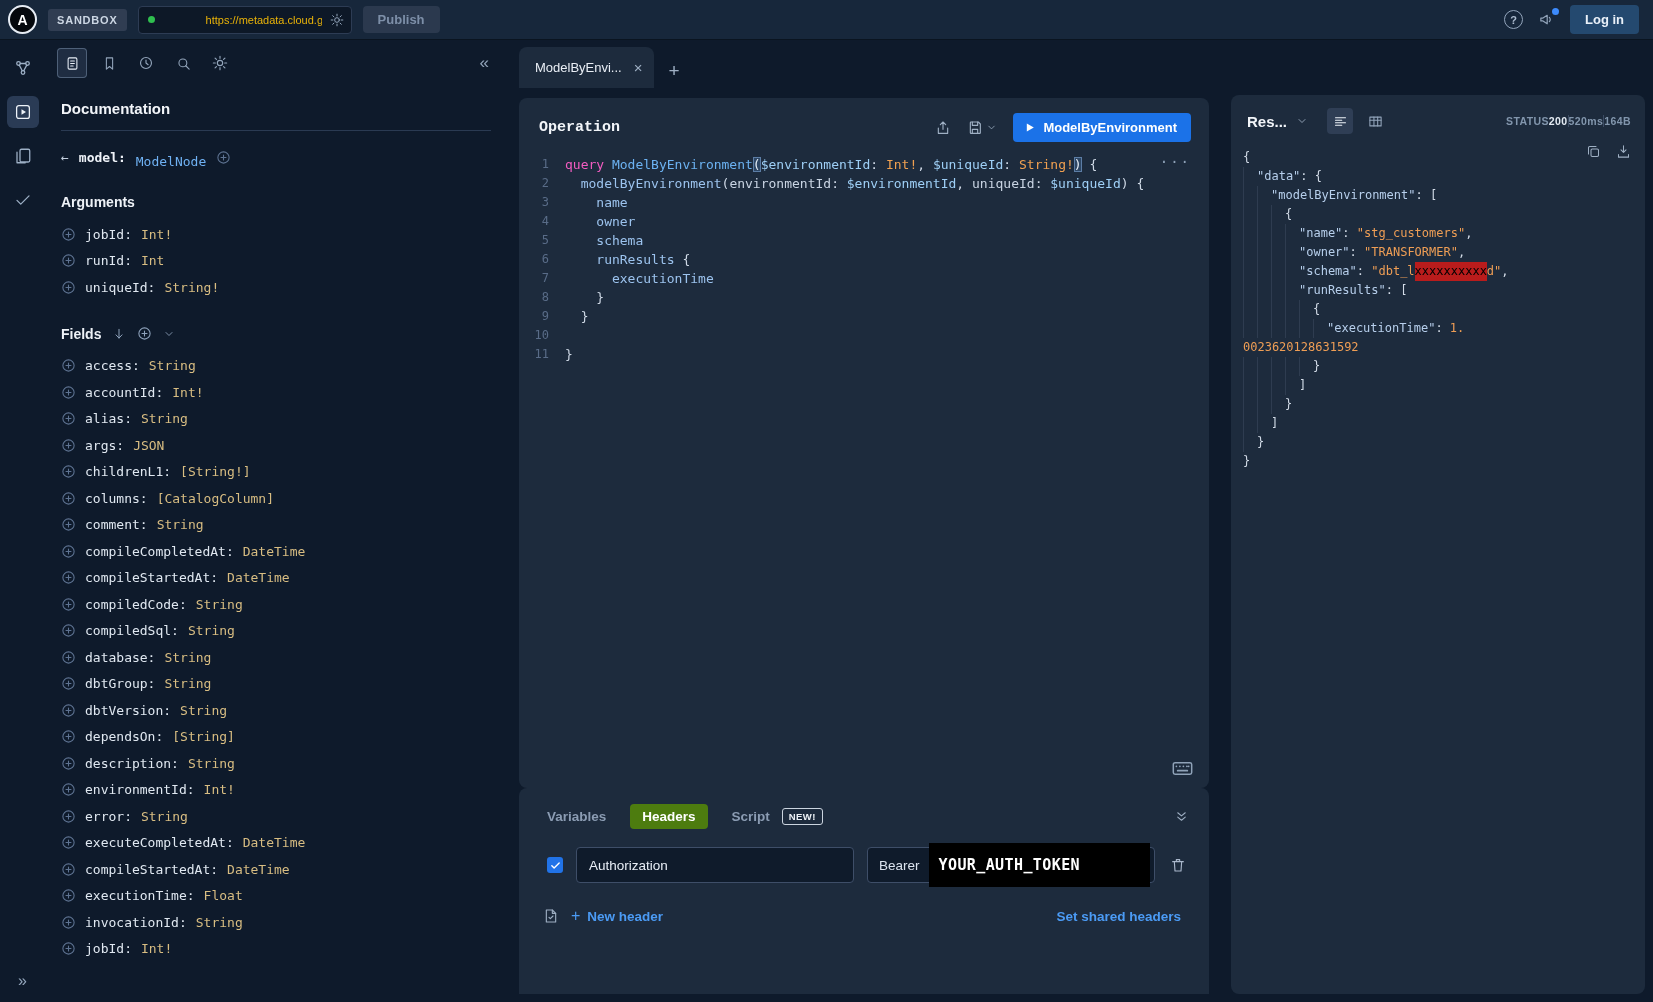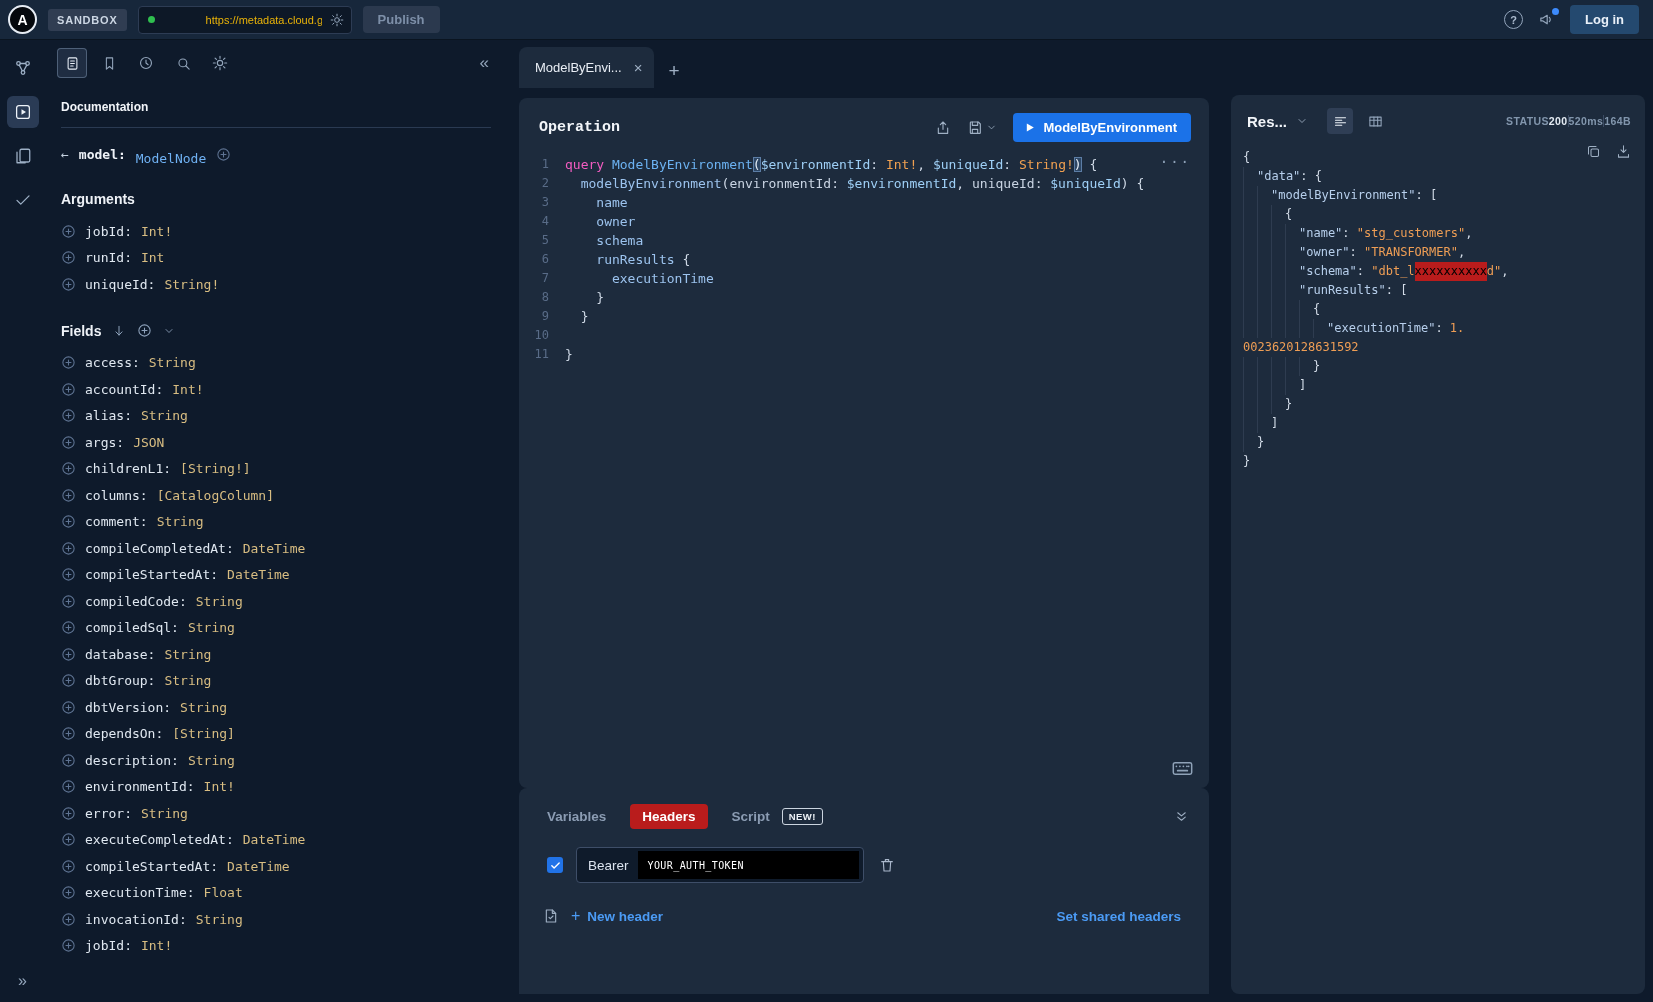--- a/index.html
+++ b/index.html
@@ -39,21 +39,21 @@
   .rail-expand { position:absolute; bottom:12px; left:0; width:45px; text-align:center; color:#93a5bb; font-size:16px; cursor:pointer; }
 
   
   .docpanel { width:470px; flex:none; display:flex; flex-direction:column; }
   .doc-toolbar { height:46px; flex:none; display:flex; align-items:center; gap:7px; padding:0 20px 0 12px; }
   .ibtn { width:30px; height:30px; border-radius:4px; display:flex; align-items:center; justify-content:center; color:#93a5bb; cursor:pointer; }
   .ibtn.active { color:#e9eff7; box-shadow:inset 0 0 0 1px #4e6078; background:#1f2d42; }
   .collapse-glyph { color:#93a5bb; font-size:17px; cursor:pointer; margin-right:6px; }
 
   .doc-body { flex:1; overflow:hidden; padding:8px 24px 0 16px; }
-  .doc-title { font-size:12px; font-weight:700; color:#f2f5f9; padding:6px 0 13px 0; border-bottom:1px solid #2a3a52; }
+  .doc-title { font-size:15px; font-weight:700; color:#f2f5f9; padding:6px 0 13px 0; border-bottom:1px solid #2a3a52; }
   .breadcrumb { display:flex; align-items:center; gap:10px; margin-top:15px; font-size:13px; }
   .bc-back { color:#c4d0df; cursor:pointer; }
   .bc-label { font-weight:700; color:#eef2f8; }
   .bc-type { color:#6fb1f3;margin-top:8px; }
   .pluscirc { color:#5e7392; display:flex; cursor:pointer; }
   .section-head { display:flex; align-items:center; gap:11px; margin-top:25px; margin-bottom:11px; }
   .section-title { font-size:14px; font-weight:700; color:#eef2f7; }
   .mini-ic { color:#8ea2bb; display:flex; cursor:pointer; }
   .doc-rows { display:flex; flex-direction:column; }
   .doc-row { display:flex; align-items:center; gap:9px; height:26.5px; font-size:13px; }
@@ -86,29 +86,29 @@
   .c-arg { color:#c9d4e3; }
   .c-p { color:#cfd9e6; }
   .c-bh { color:#e6eef7; background:rgba(90,140,200,.28); box-shadow:inset 0 0 0 1px rgba(140,180,230,.5); }
   .editor-more { position:absolute; top:2px; right:18px; color:#8fa2b8; font-size:14px; letter-spacing:2px; cursor:pointer; }
   .kbd-icon { position:absolute; bottom:12px; right:16px; color:#8fa2b8; cursor:pointer; }
 
   
   .req-card { background:#1d2b3d; border-radius:8px 8px 0 0; height:206px; flex:none; position:relative; }
   .req-tabs { display:flex; align-items:center; gap:24px; padding:16px 20px 6px 28px; }
   .req-tab { color:#8b9cb3; font-size:13.5px; font-weight:600; cursor:pointer; }
-  .req-tab.active { background:#b91c1c; color:#fff; border-radius:4px; padding:5px 12px; }
+  .req-tab.active { background:#4d7c0f; color:#fff; border-radius:4px; padding:5px 12px; }
   .new-badge { border:1px solid #cbd4df; color:#eef2f7; font-size:9.5px; font-weight:700; letter-spacing:.4px; padding:2px 6px; border-radius:3px; margin-left:-12px; }
   .req-collapse { margin-left:auto; color:#9fb0c4; cursor:pointer; }
   .hdr-row { display:flex; align-items:center; gap:13px; padding:12px 20px 0 28px; }
   .cbox { width:16px; height:16px; border-radius:3px; background:#2173e8; color:#fff; display:flex; align-items:center; justify-content:center; flex:none; cursor:pointer; }
   .key-input { width:278px; height:36px; background:#0f1b2b; border:1px solid #3e4e68; border-radius:4px; color:#e8eef6; font-size:13.5px; padding:0 12px; font-family:"Liberation Sans","DejaVu Sans",sans-serif; outline:none; }
   .val-box { width:288px; height:36px; background:#0f1b2b; border:1px solid #3e4e68; border-radius:4px; display:flex; align-items:center; gap:9px; padding:3px 4px 3px 11px; }
   .bearer { color:#dbe3ee; font-size:13.5px; flex:none; }
-  .token { flex:1; height:28px; background:#000; color:#fff; font-size:10px; font-weight:400; display:flex; align-items:center; padding:0 10px; letter-spacing:.4px; }
+  .token { flex:1; height:44px; background:#000; color:#fff; font-size:15px; font-weight:700; display:flex; align-items:center; padding:0 10px; letter-spacing:.4px; }
   .trash { color:#aab8cc; cursor:pointer; margin-left:2px; }
   .req-foot { display:flex; align-items:center; gap:12px; padding:24px 28px 0 24px; }
   .env-ic { color:#9fb0c4; cursor:pointer; }
   .link-blue { color:#4b9bf5; font-size:13.5px; font-weight:600; cursor:pointer; display:flex; align-items:center; gap:7px; }
   .plus-glyph { font-size:16px; font-weight:400; }
 
   
   .right-col { width:430px; flex:none; padding:55px 8px 8px 8px; }
   .resp-card { background:#1d2b3d; border-radius:8px; height:100%; display:flex; flex-direction:column; overflow:hidden; }
   .resp-head { display:flex; align-items:center; gap:9px; padding:13px 14px 6px 16px; }
@@ -636,20 +636,21 @@
               <path d="M6 6l6 5 6-5M6 13l6 5 6-5"></path>
             </svg>
         </span>
       </div>
       <div class="hdr-row">
         <span class="cbox">
           <svg class="ic" width="11" height="11" viewBox="0 0 24 24" style="stroke-width:3">
               <path d="M4 12.5l5 5L20 6.5"></path>
             </svg>
         </span>
+        <input class="key-input" value="Authorization" style="">
         <div class="val-box">
           <span class="bearer">Bearer</span>
           <span class="token mono">YOUR_AUTH_TOKEN</span>
         </div>
         <span class="trash">
           <svg class="ic" width="16" height="16" viewBox="0 0 24 24">
               <path d="M4 7h16M9.5 7V4h5v3M6.5 7l1 14h9l1-14"></path>
             </svg>
         </span>
       </div>

